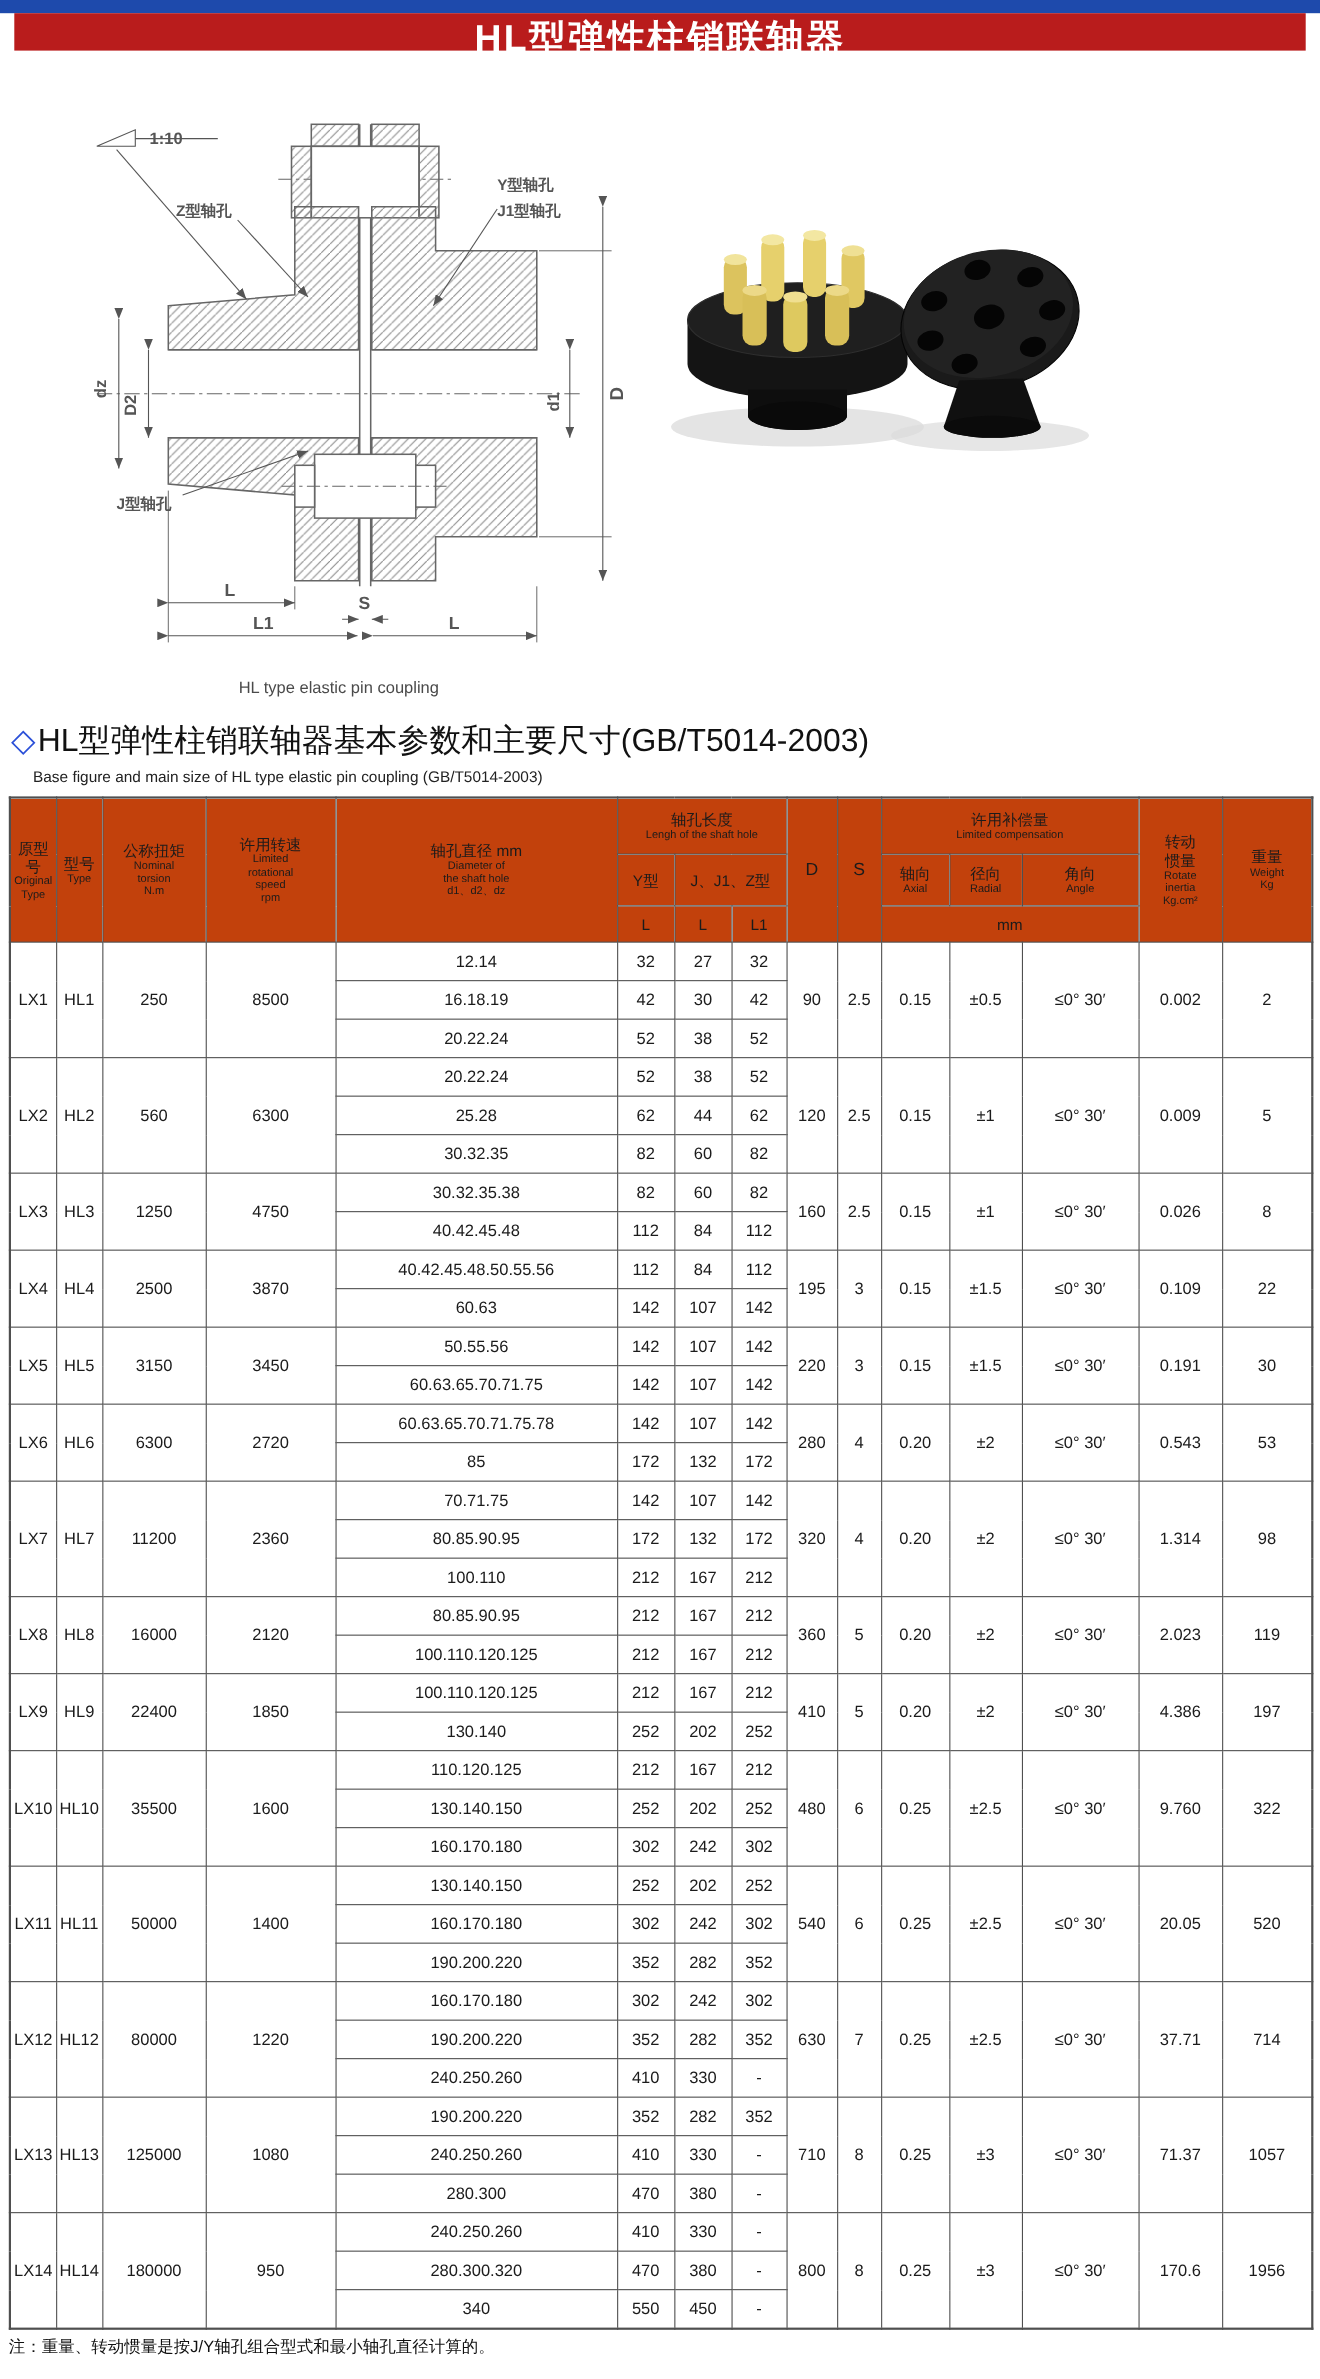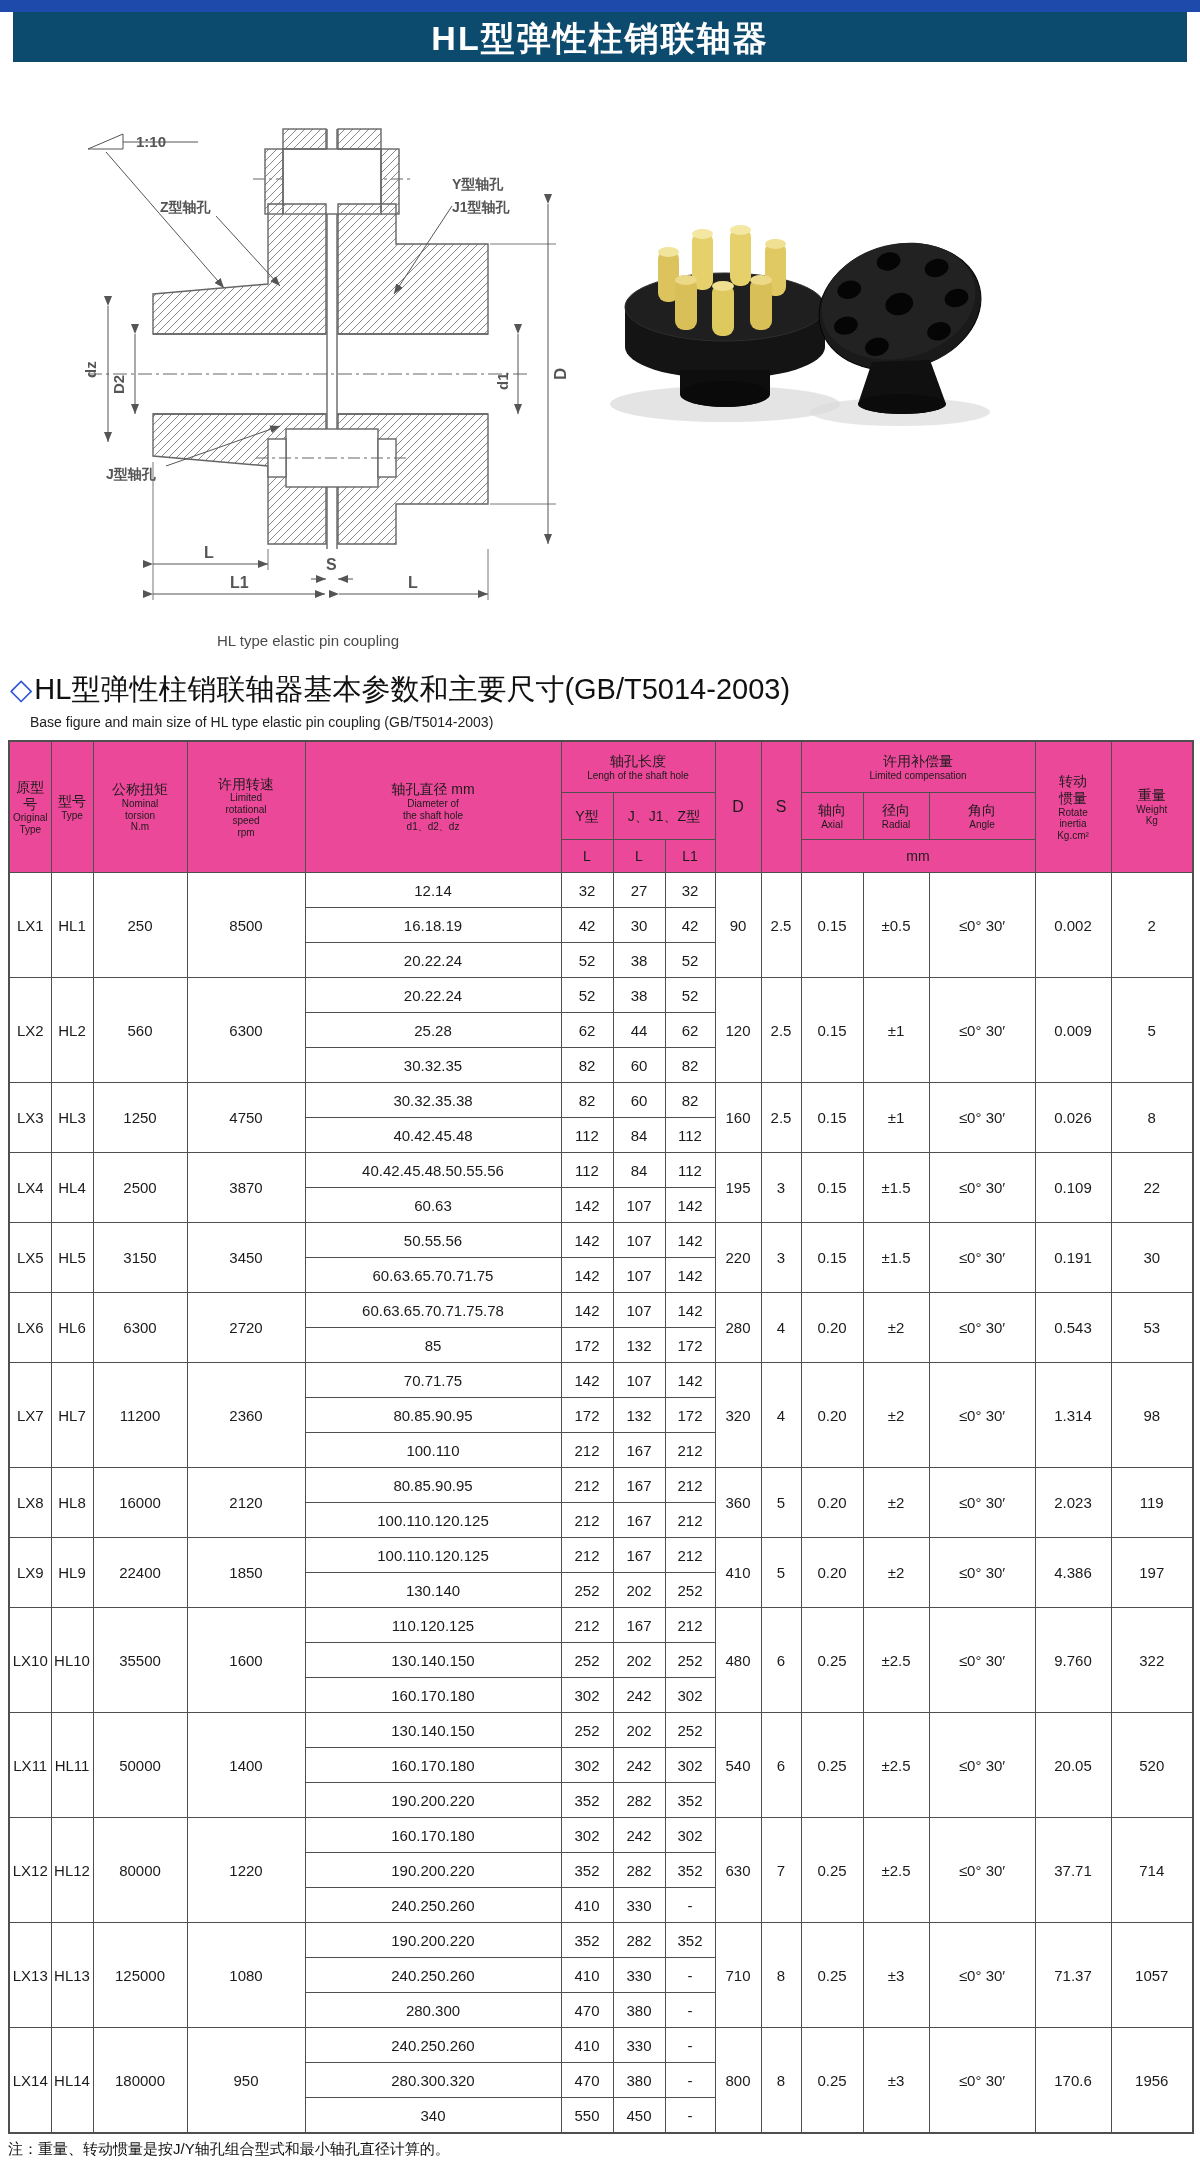--- a/index.html
+++ b/index.html
@@ -1,42 +1,42 @@
 <!DOCTYPE html>
 <html><head>
 <meta charset="utf-8">
 <style>
   html,body{margin:0;padding:0;background:#ffffff;}
   body{width:1200px;font-family:"Liberation Sans",sans-serif;color:#222;position:relative;}
   .page{width:1200px;min-height:2163px;position:relative;background:#fff;}
 
   
   .top-strip{height:12px;background:#1e4aac;width:100%;}
-  .banner{margin:0 13px;height:50px;background:#0c4a6e;display:flex;align-items:flex-end;justify-content:center;}
+  .banner{margin:0 13px;height:34px;background:#b91c1c;display:flex;align-items:flex-start;justify-content:center;}
   .banner .title{color:#fff;font-size:34px;font-weight:bold;letter-spacing:2px;}
 
   
   .figures{position:relative;height:600px;}
   .drawing-block{position:absolute;left:28px;top:32px;width:560px;}
   .drawing-caption{text-align:center;margin-top:4px;color:#4a4a4a;}
   .drawing-caption .zh{font-size:17px;font-weight:bold;letter-spacing:1px;}
   .drawing-caption .en{font-size:15px;margin-top:14px;}
   .photo-block{position:absolute;left:600px;top:70px;width:400px;height:320px;}
 
   
   .section-title{margin:8px 16px 10px 10px;}
   .section-title .zh{font-size:29px;color:#111;}
   .section-title .zh .diamond{color:#2b50d8;margin-right:2px;}
   .section-title .en{font-size:14px;color:#222;margin:4px 0 0 20px;}
 
   
   table.spec{border-collapse:collapse;margin:10px 8px 0 8px;width:1184px;table-layout:fixed;}
   table.spec th,table.spec td{border:1px solid #4f4f4f;text-align:center;vertical-align:middle;padding:0 2px;overflow:hidden;}
   table.spec{border:2px solid #4f4f4f;}
-  table.spec th{background:#ec4899;font-weight:normal;white-space:pre-line;}
+  table.spec th{background:#c2410c;font-weight:normal;white-space:pre-line;}
   table.spec th .zh{display:block;font-size:14px;color:#1b1b1b;line-height:1.2;white-space:pre-line;}
   table.spec th .en{display:block;font-size:10px;color:#1b1b1b;line-height:1.15;white-space:pre-line;}
   table.spec td{background:#fff;font-size:15px;height:34px;color:#1b1b1b;}
   tr.hrow1 th{height:50px;}
   tr.hrow2 th{height:46px;}
   tr.hrow3 th{height:32px;font-size:14px;}
 
   
   .notes{margin:6px 0 0 8px;}
   .notes .zh{font-size:15px;color:#111;}

